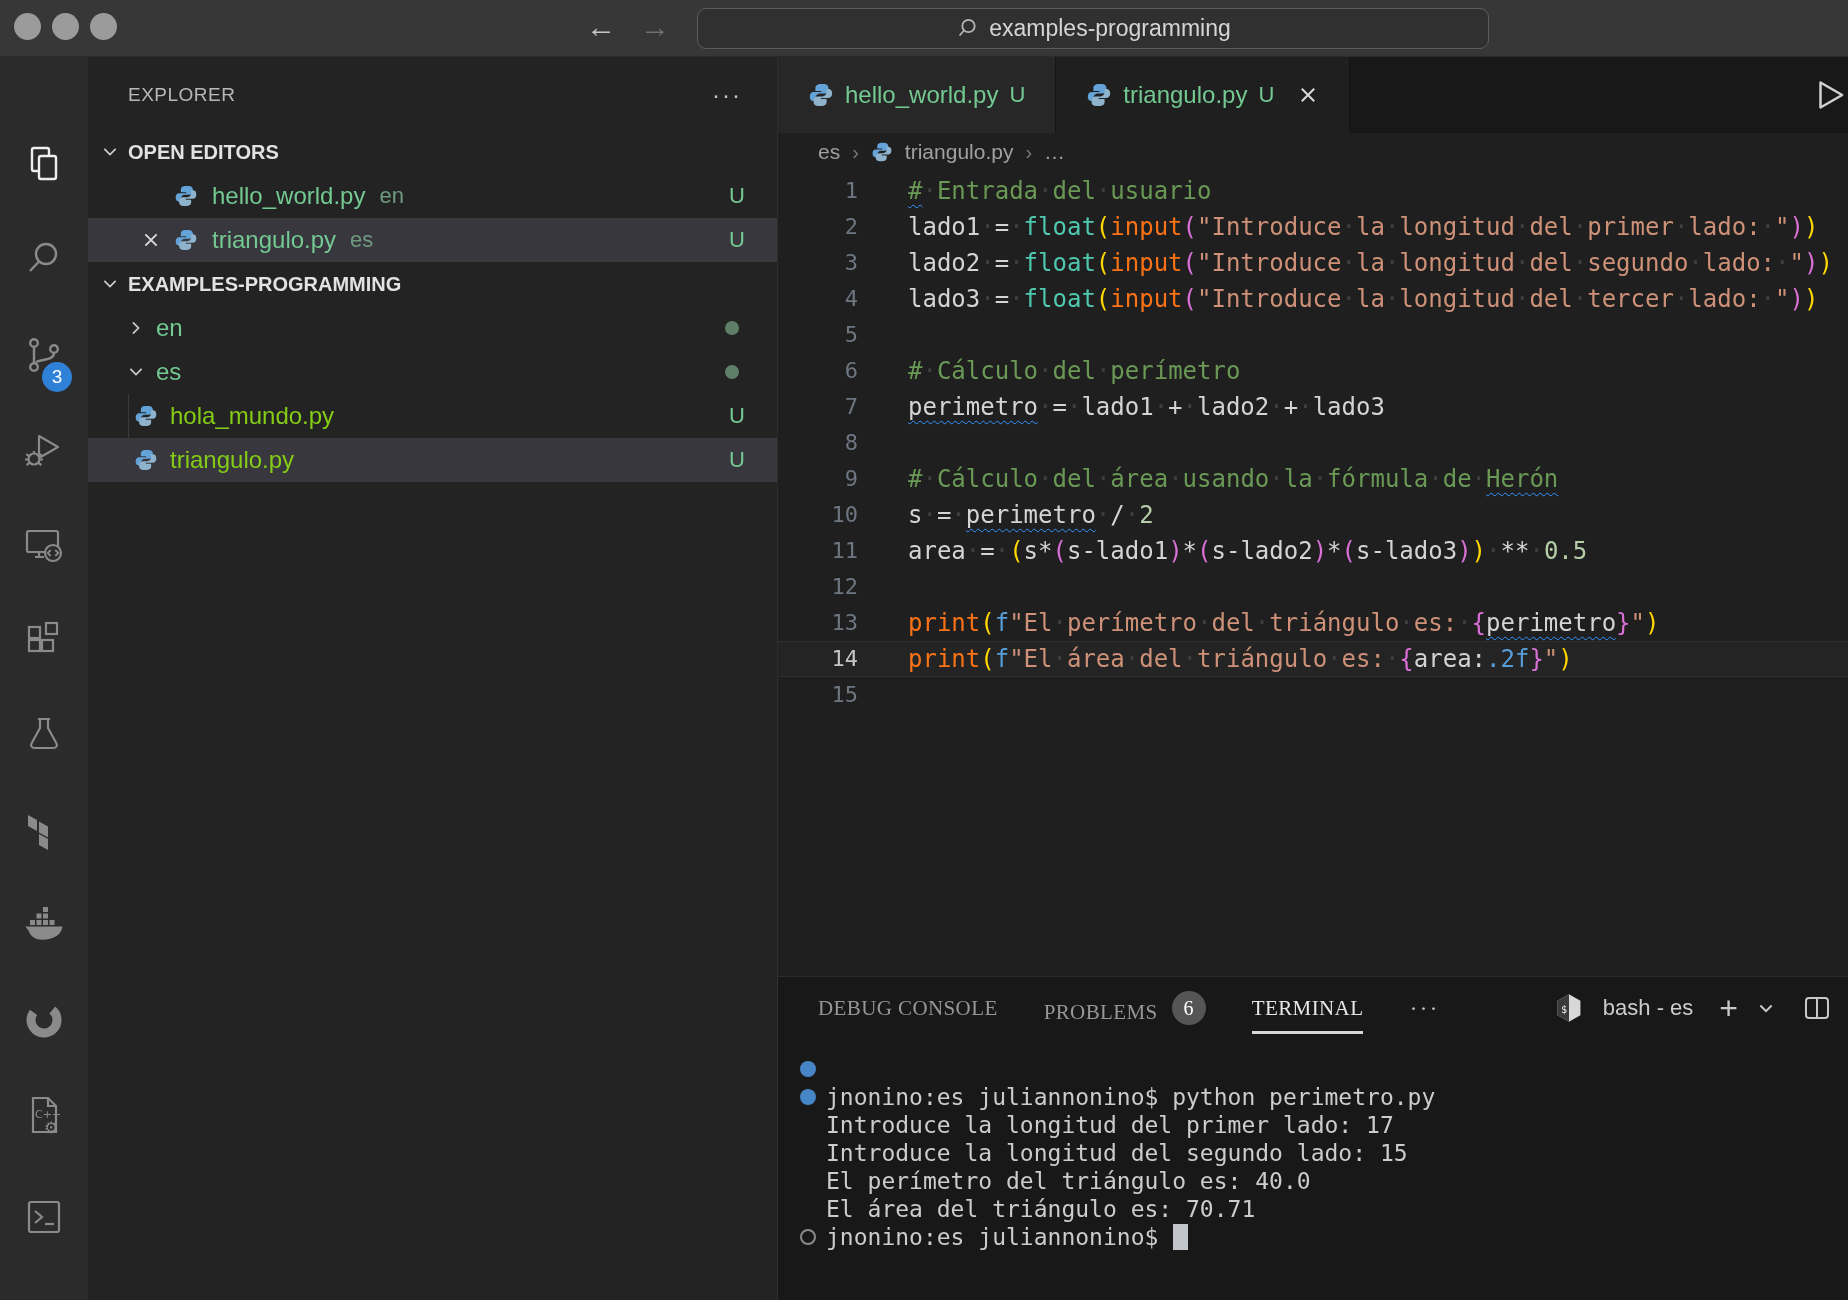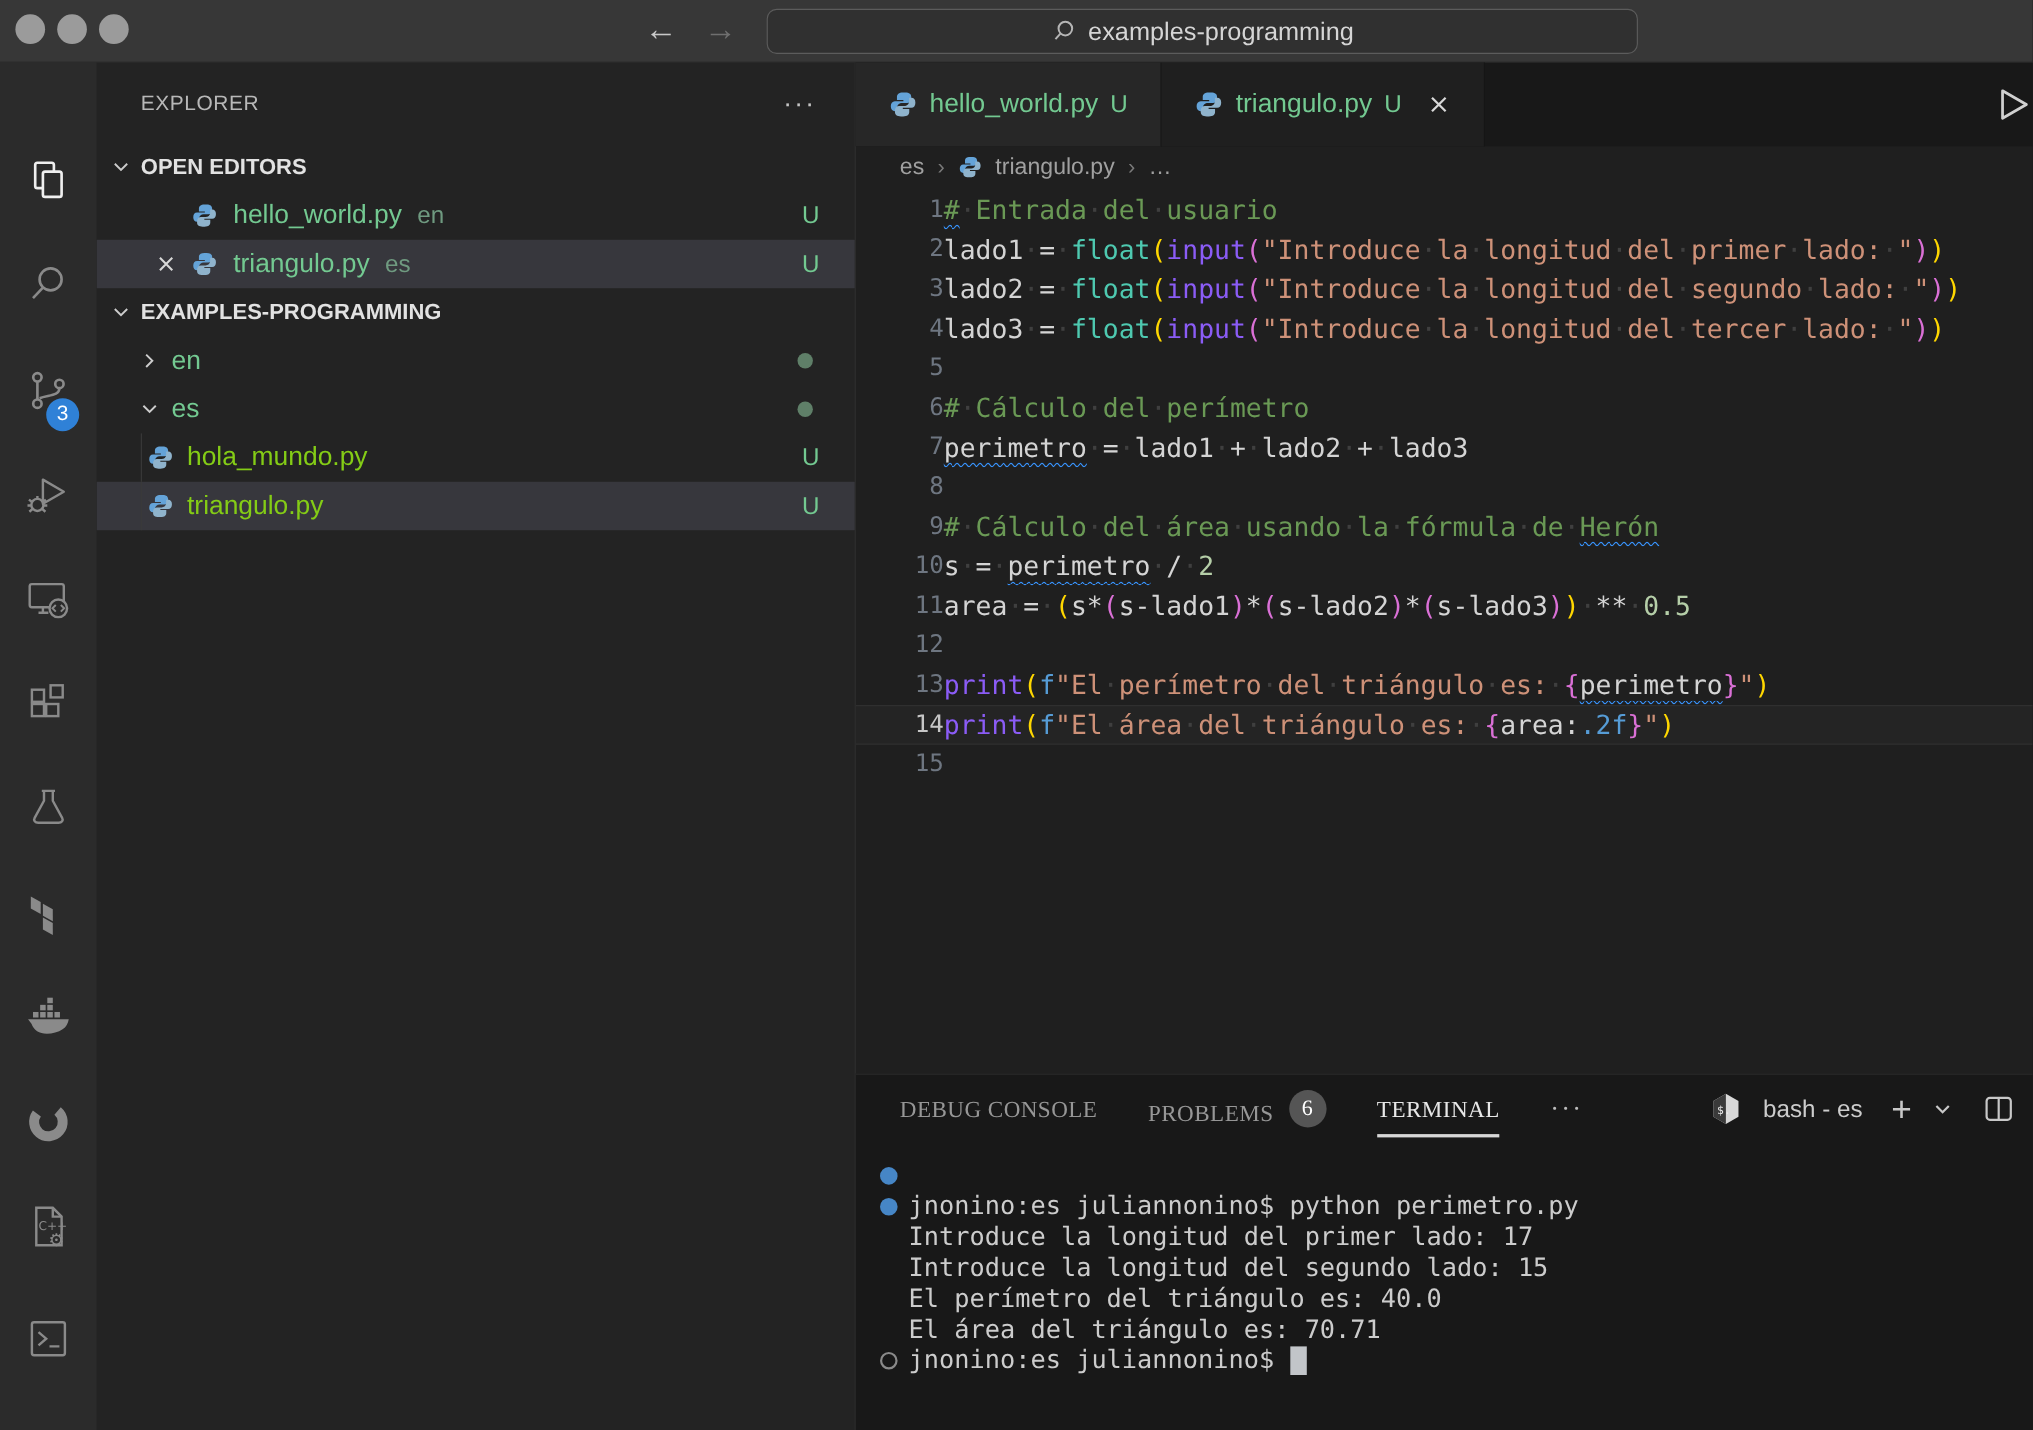--- a/index.html
+++ b/index.html
@@ -62,24 +62,24 @@
   .breadcrumb { height:38px; display:flex; align-items:center; padding-left:40px; gap:12px;
                 color:#a0a0a0; font-size:21px; flex:none; }
   .bc-sep { color:#7a7a7a; font-size:20px; }
   .bc-icon { display:flex; }
 
   
   .code { flex:1; padding-top:2px; font-family:"DejaVu Sans Mono","Liberation Mono",monospace;
           font-size:24px; line-height:36px; min-height:0; overflow:hidden; }
   .line { display:flex; height:36px; }
   .line .ln { width:80px; text-align:right; color:#6e7681; font-size:22px; flex:none; }
-  .line .lc { white-space:pre; }
+  .line .lc { margin-left:50px; white-space:pre; }
   .line.cur { background:#242424; box-shadow: inset 0 1px 0 #2f2f2f, inset 0 -1px 0 #2f2f2f; }
   .line.cur .ln { color:#c6c6c6; }
-  .cm { color:#6A9955; } .fg { color:#d4d4d4; } .ty { color:#4EC9B0; } .fn { color:#8b5cf6;text-align:right; }
+  .cm { color:#6A9955; } .fg { color:#d4d4d4; } .ty { color:#4EC9B0; } .fn { color:#f97316;text-align:right; }
   .st { color:#CE9178; } .nu { color:#B5CEA8; } .kw { color:#569CD6; }
   .p1 { color:#FFD700; } .p2 { color:#DA70D6; }
   .ws { color:#3f3f3f; }
   .squ { text-decoration:underline; text-decoration-style:wavy; text-decoration-color:#3794ff;
          text-decoration-thickness:1.3px; text-underline-offset:5px; }
 
   
   .panel { height:324px; flex:none; background:#181818; border-top:1px solid #2b2b2b; position:relative; }
   .panel-tabs { height:62px; display:flex; align-items:center; padding-left:40px; gap:46px;
                 font-size:21px; letter-spacing:.4px; color:#969696; }

